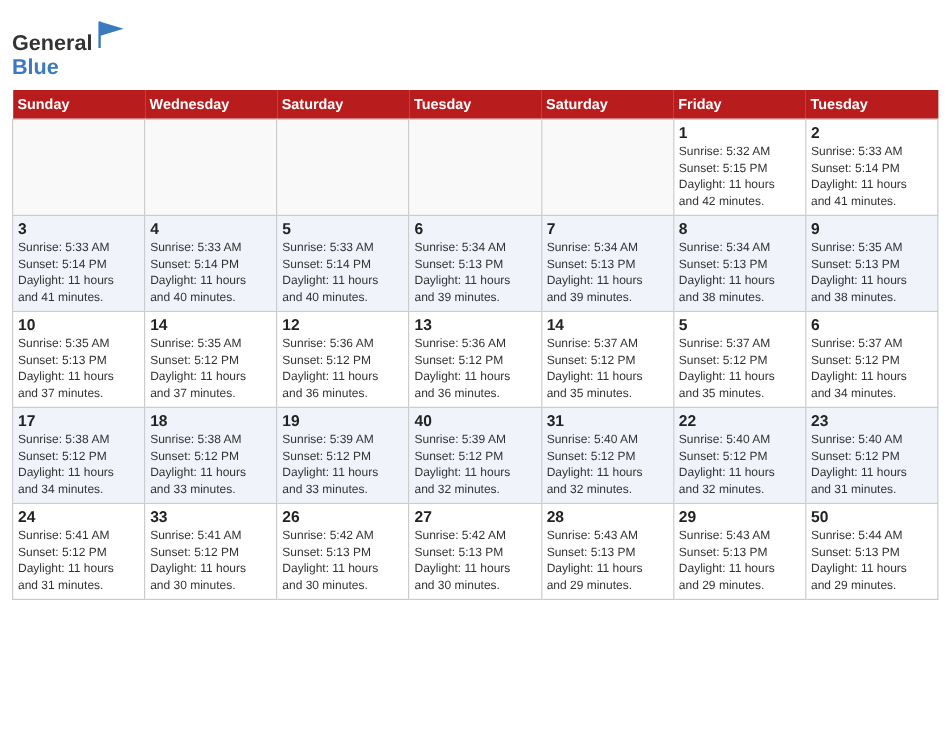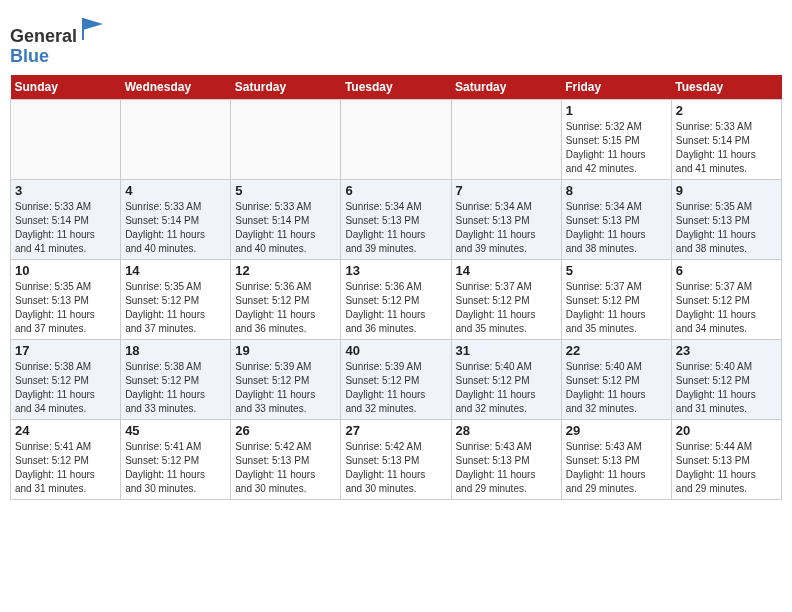--- a/index.html
+++ b/index.html
@@ -224,38 +224,38 @@
           <span class="day-num">23</span>
           <div class="day-info">Sunrise: 5:40 AM<br>Sunset: 5:12 PM<br>Daylight: 11 hours<br>and 31 minutes.</div>
         </td>
       </tr>
       <tr>
         <td>
           <span class="day-num">24</span>
           <div class="day-info">Sunrise: 5:41 AM<br>Sunset: 5:12 PM<br>Daylight: 11 hours<br>and 31 minutes.</div>
         </td>
         <td>
-          <span class="day-num">45</span>
+          <span class="day-num">33</span>
           <div class="day-info">Sunrise: 5:41 AM<br>Sunset: 5:12 PM<br>Daylight: 11 hours<br>and 30 minutes.</div>
         </td>
         <td>
           <span class="day-num">26</span>
           <div class="day-info">Sunrise: 5:42 AM<br>Sunset: 5:13 PM<br>Daylight: 11 hours<br>and 30 minutes.</div>
         </td>
         <td>
           <span class="day-num">27</span>
           <div class="day-info">Sunrise: 5:42 AM<br>Sunset: 5:13 PM<br>Daylight: 11 hours<br>and 30 minutes.</div>
         </td>
         <td>
           <span class="day-num">28</span>
           <div class="day-info">Sunrise: 5:43 AM<br>Sunset: 5:13 PM<br>Daylight: 11 hours<br>and 29 minutes.</div>
         </td>
         <td>
           <span class="day-num">29</span>
           <div class="day-info">Sunrise: 5:43 AM<br>Sunset: 5:13 PM<br>Daylight: 11 hours<br>and 29 minutes.</div>
         </td>
         <td>
-          <span class="day-num">20</span>
+          <span class="day-num">50</span>
           <div class="day-info">Sunrise: 5:44 AM<br>Sunset: 5:13 PM<br>Daylight: 11 hours<br>and 29 minutes.</div>
         </td>
       </tr>
     </tbody>
 </table>
 
 </body></html>

